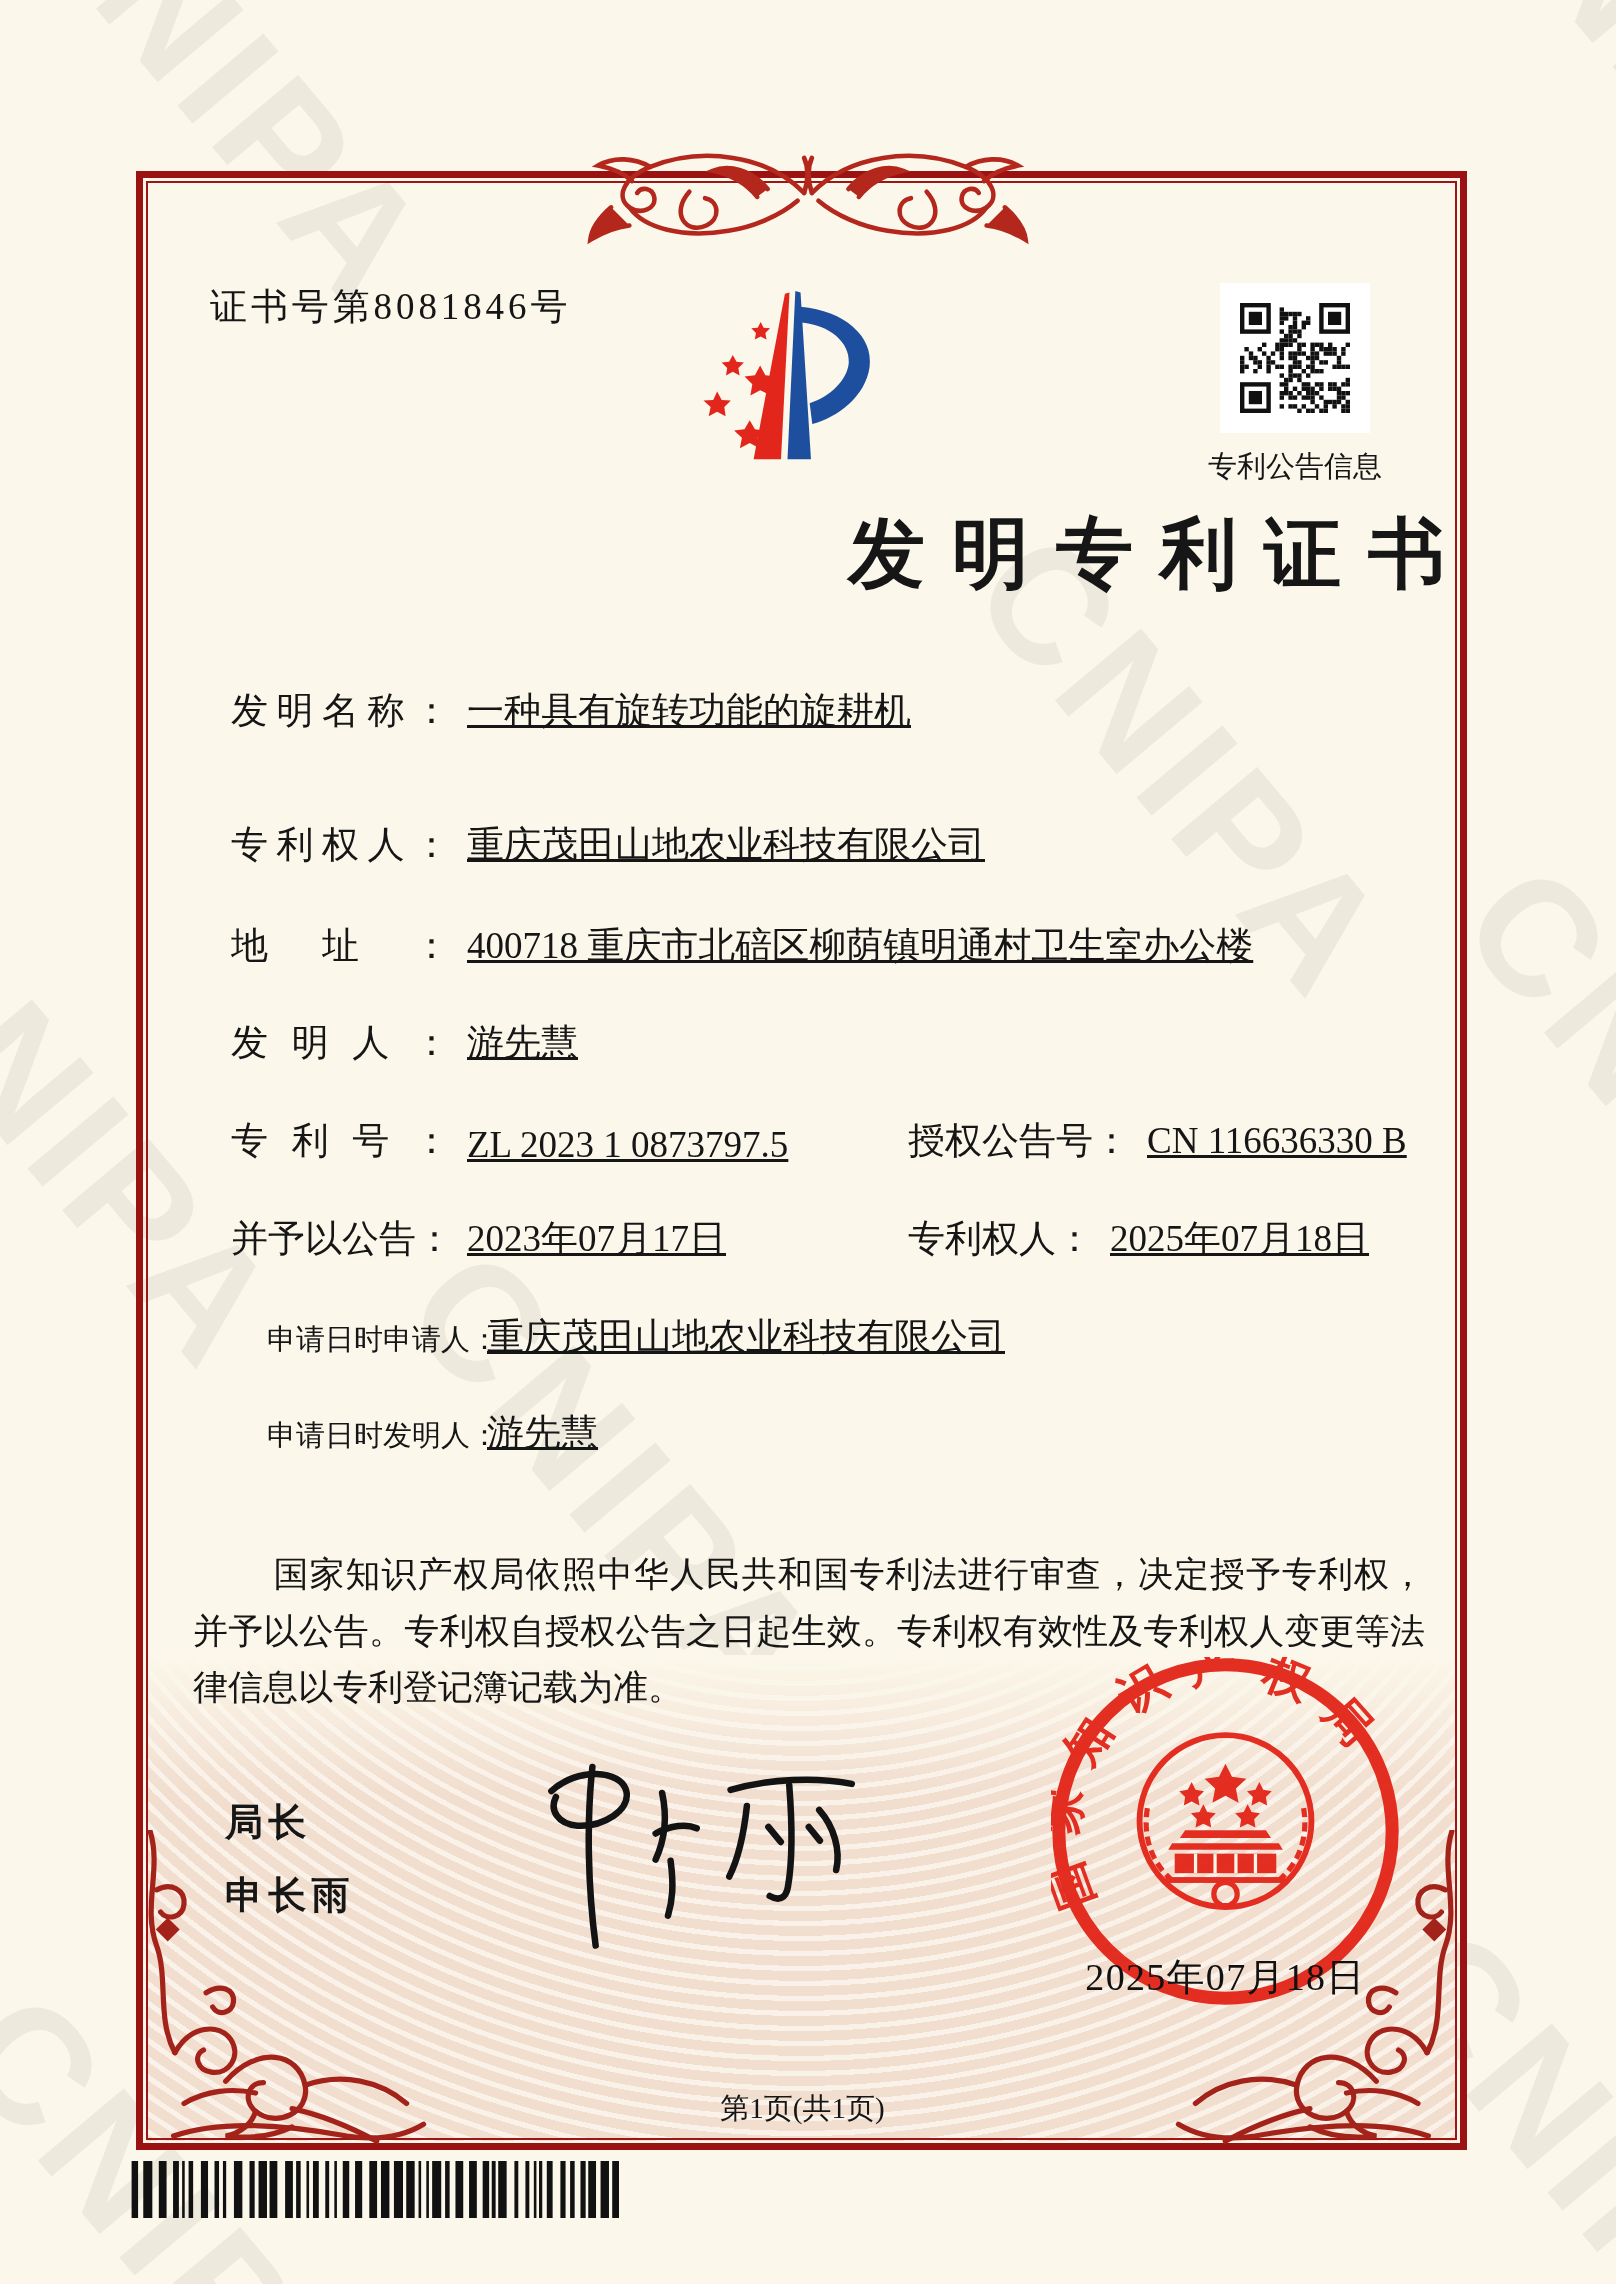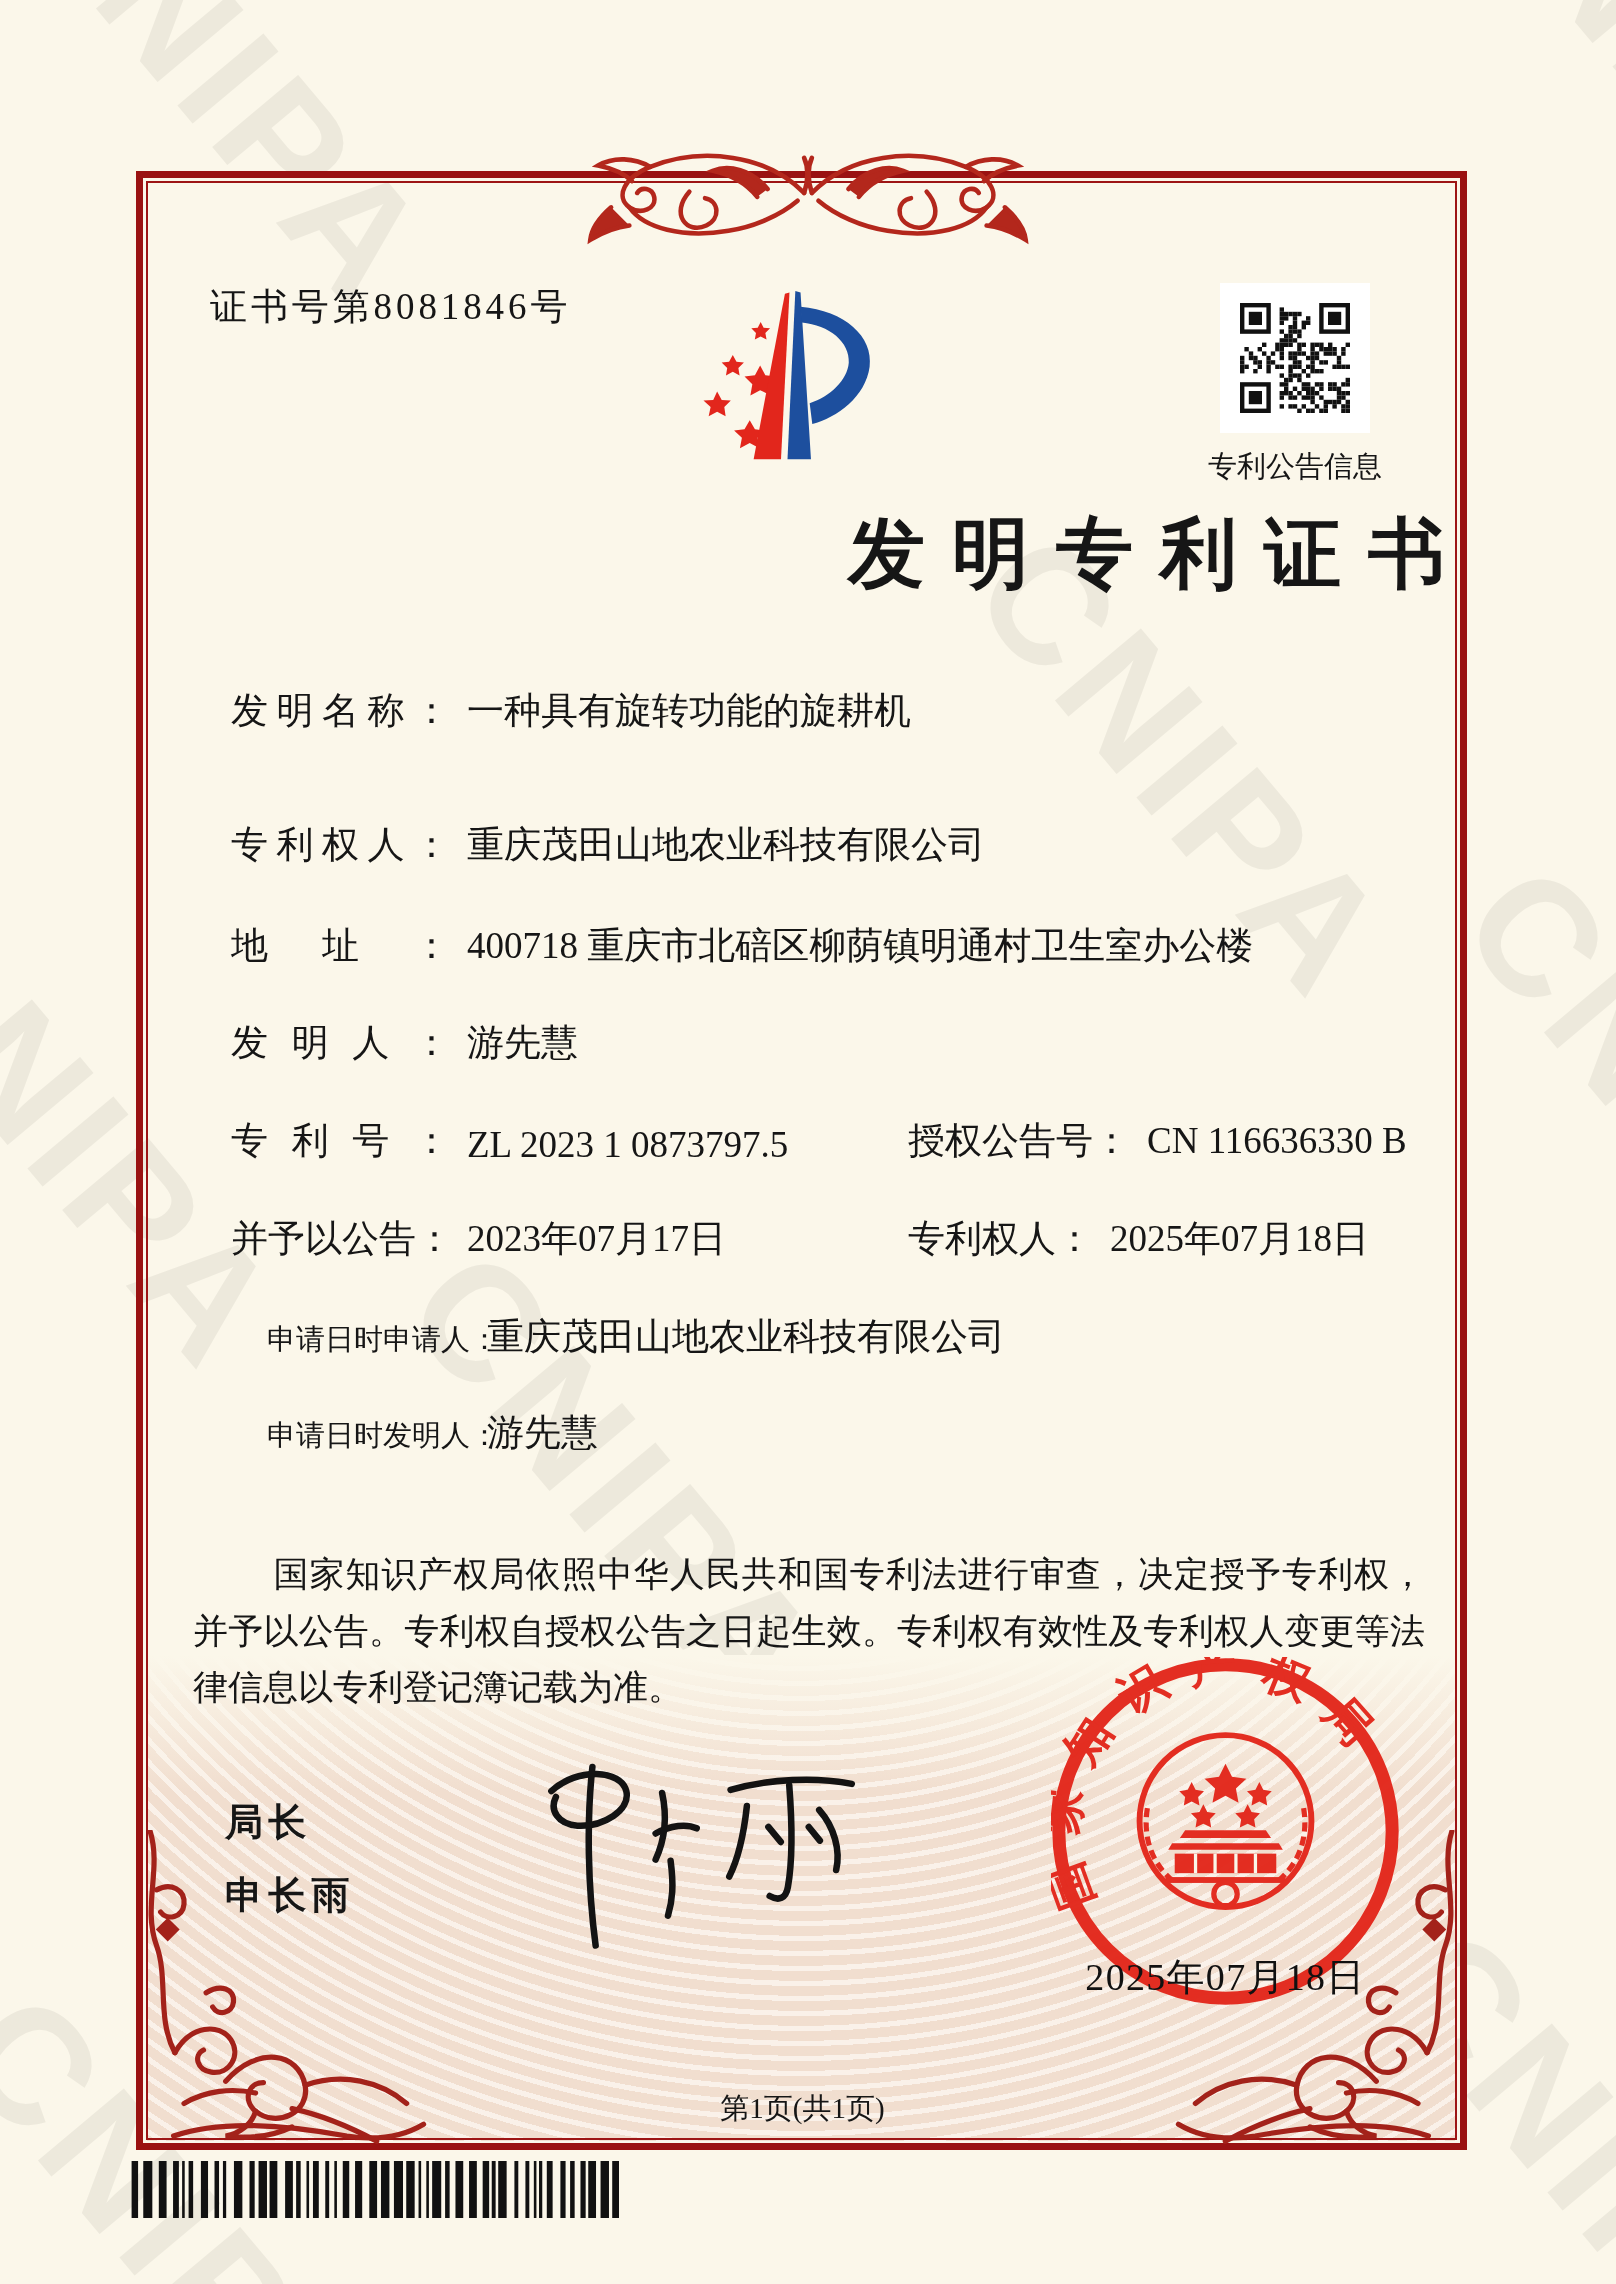--- a/index.html
+++ b/index.html
@@ -52,21 +52,21 @@
   }
   .row{position:absolute;left:231px;width:1226px;height:52px;font-size:37px;white-space:nowrap;}
   .jlabel{
     display:inline-block;width:219px;vertical-align:bottom;
     text-align:justify;text-align-last:justify;
   }
   .jlabel-sm{
     display:inline-block;width:203px;vertical-align:baseline;
     font-size:29px;text-align:justify;text-align-last:justify;margin-left:36px;
   }
-  .rval{margin-left:17px;}
+  .rval{margin-left:17px;text-decoration:underline;}
   .rcol2{position:absolute;left:677px;top:0;white-space:nowrap;}
   .legal{
     position:absolute;left:193px;top:1547px;width:1232px;
     font-size:35px;line-height:1.62;text-indent:2.3em;text-align:justify;
   }
   .jobtitle,.jobname{
     position:absolute;left:225px;
     font-family:Liberation Serif, serif;
     font-weight:700;font-size:38px;letter-spacing:5.2px;
   }

